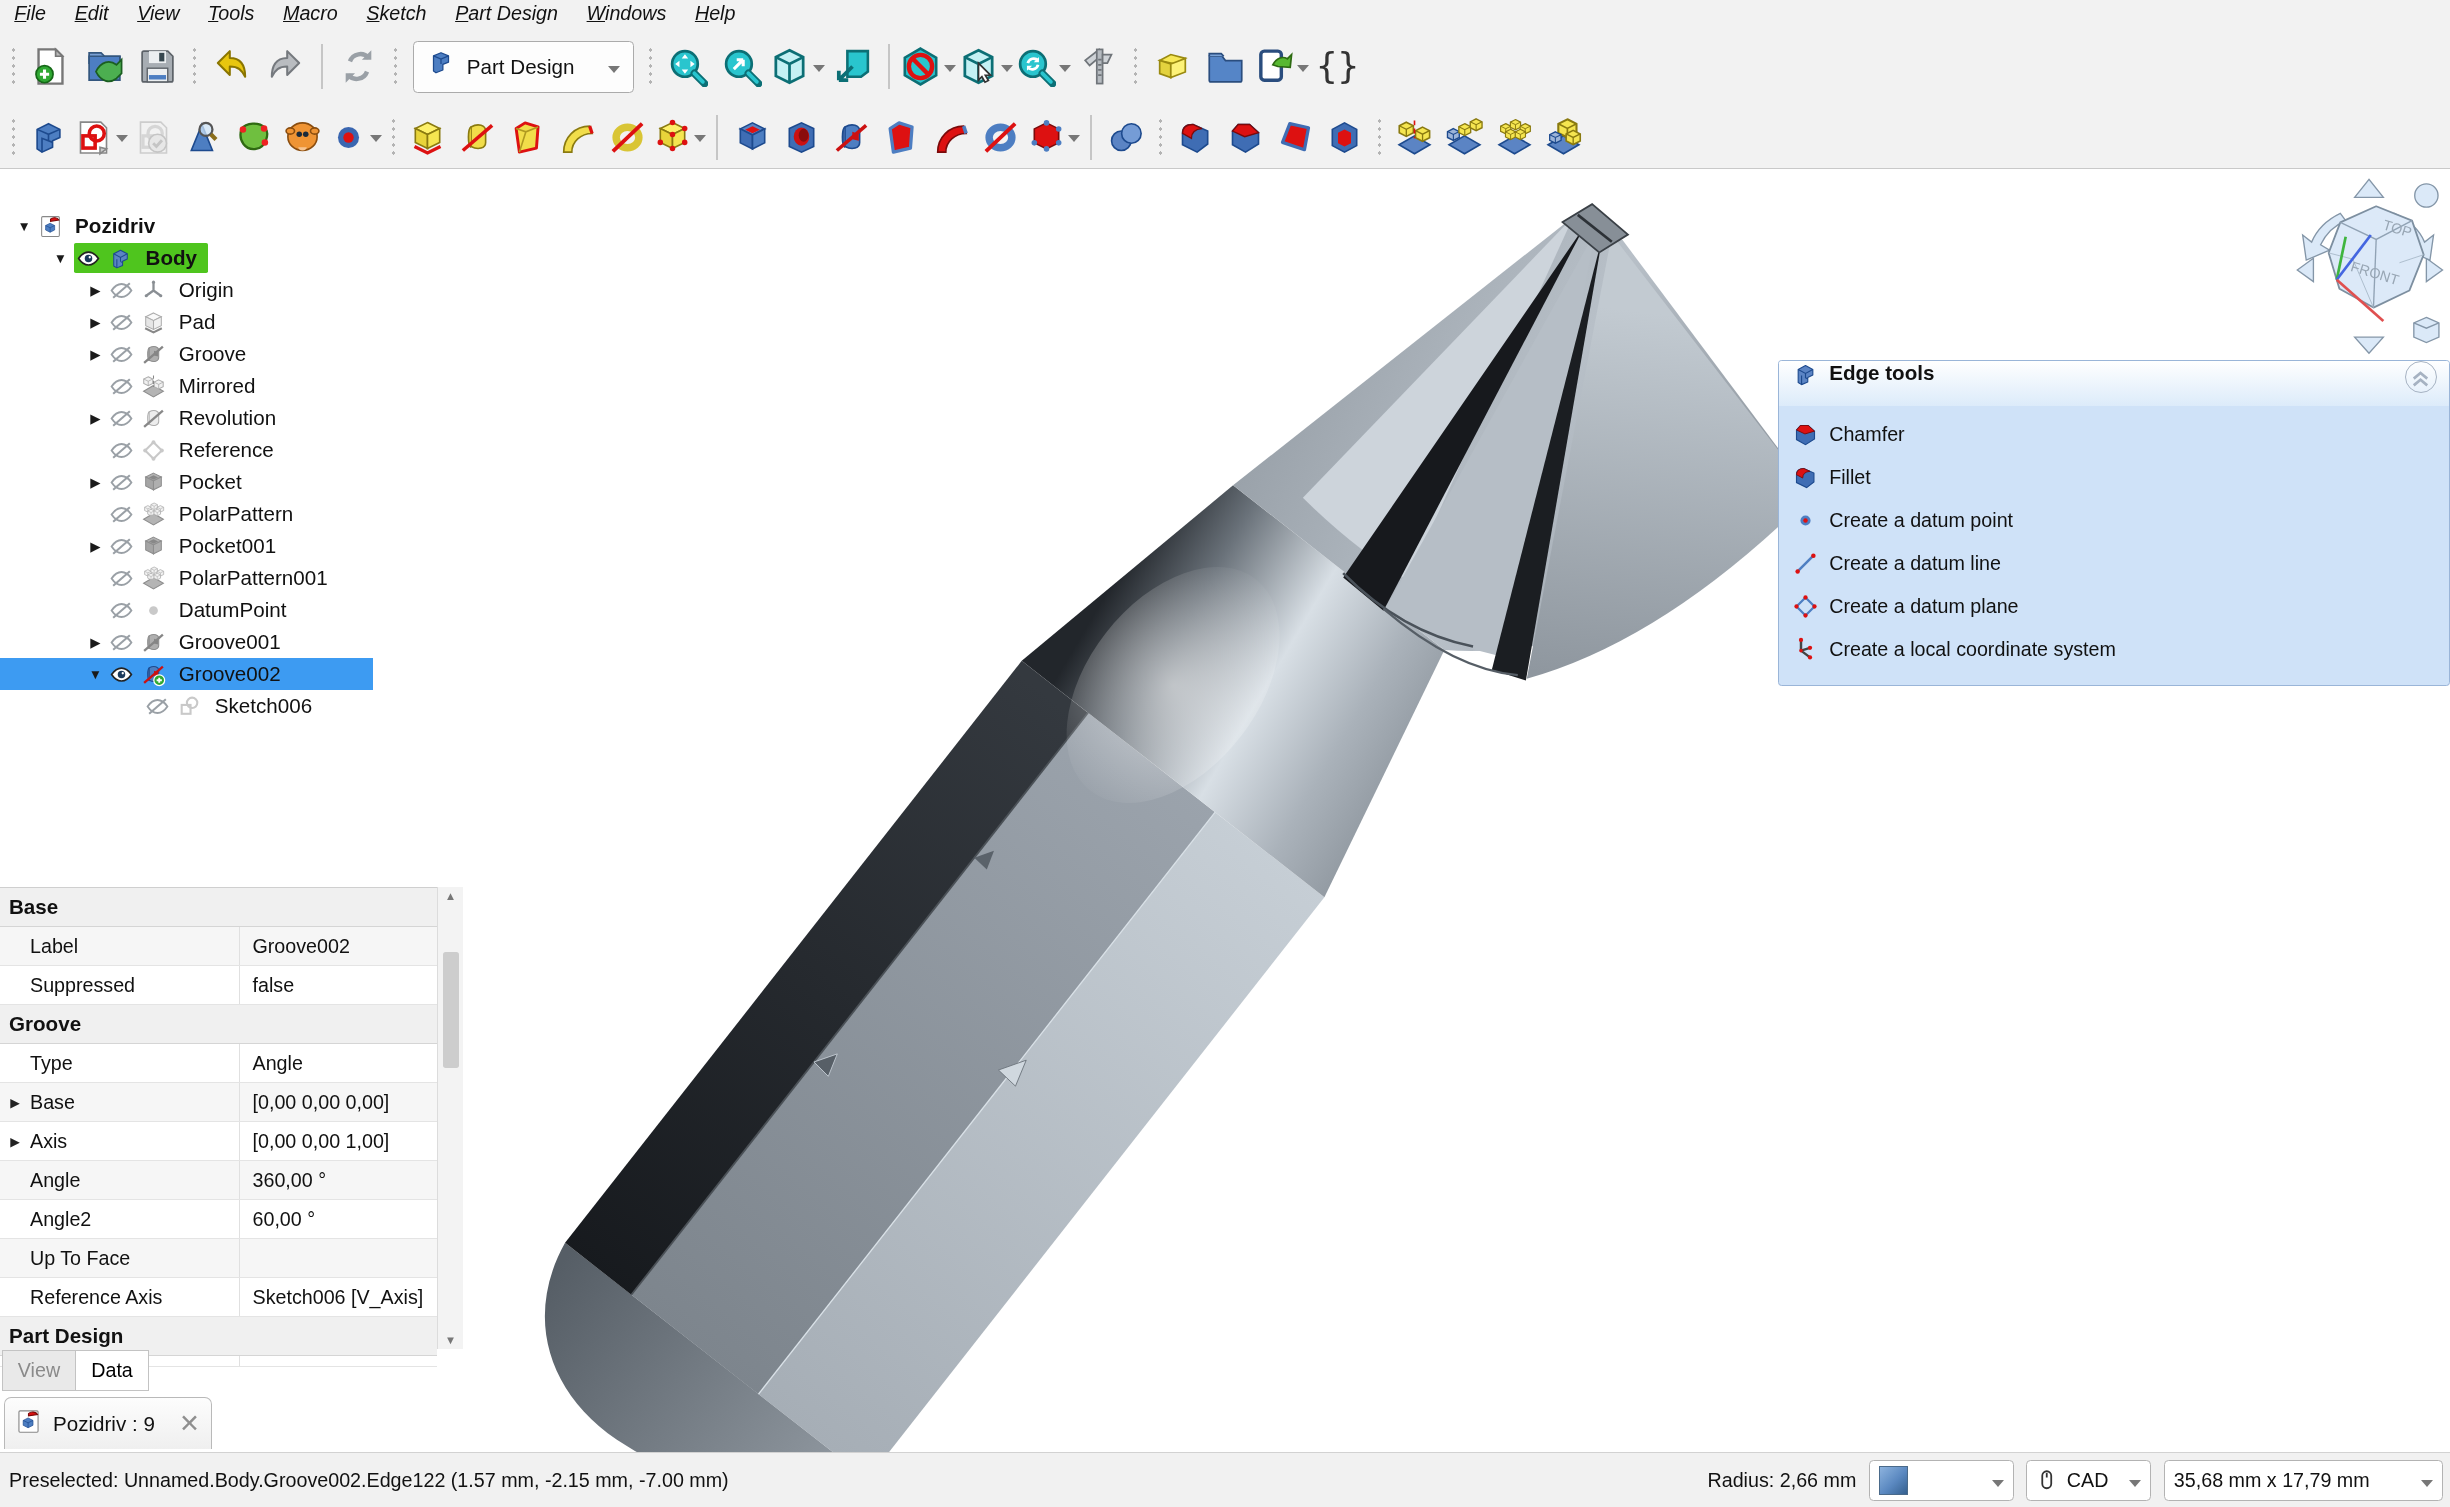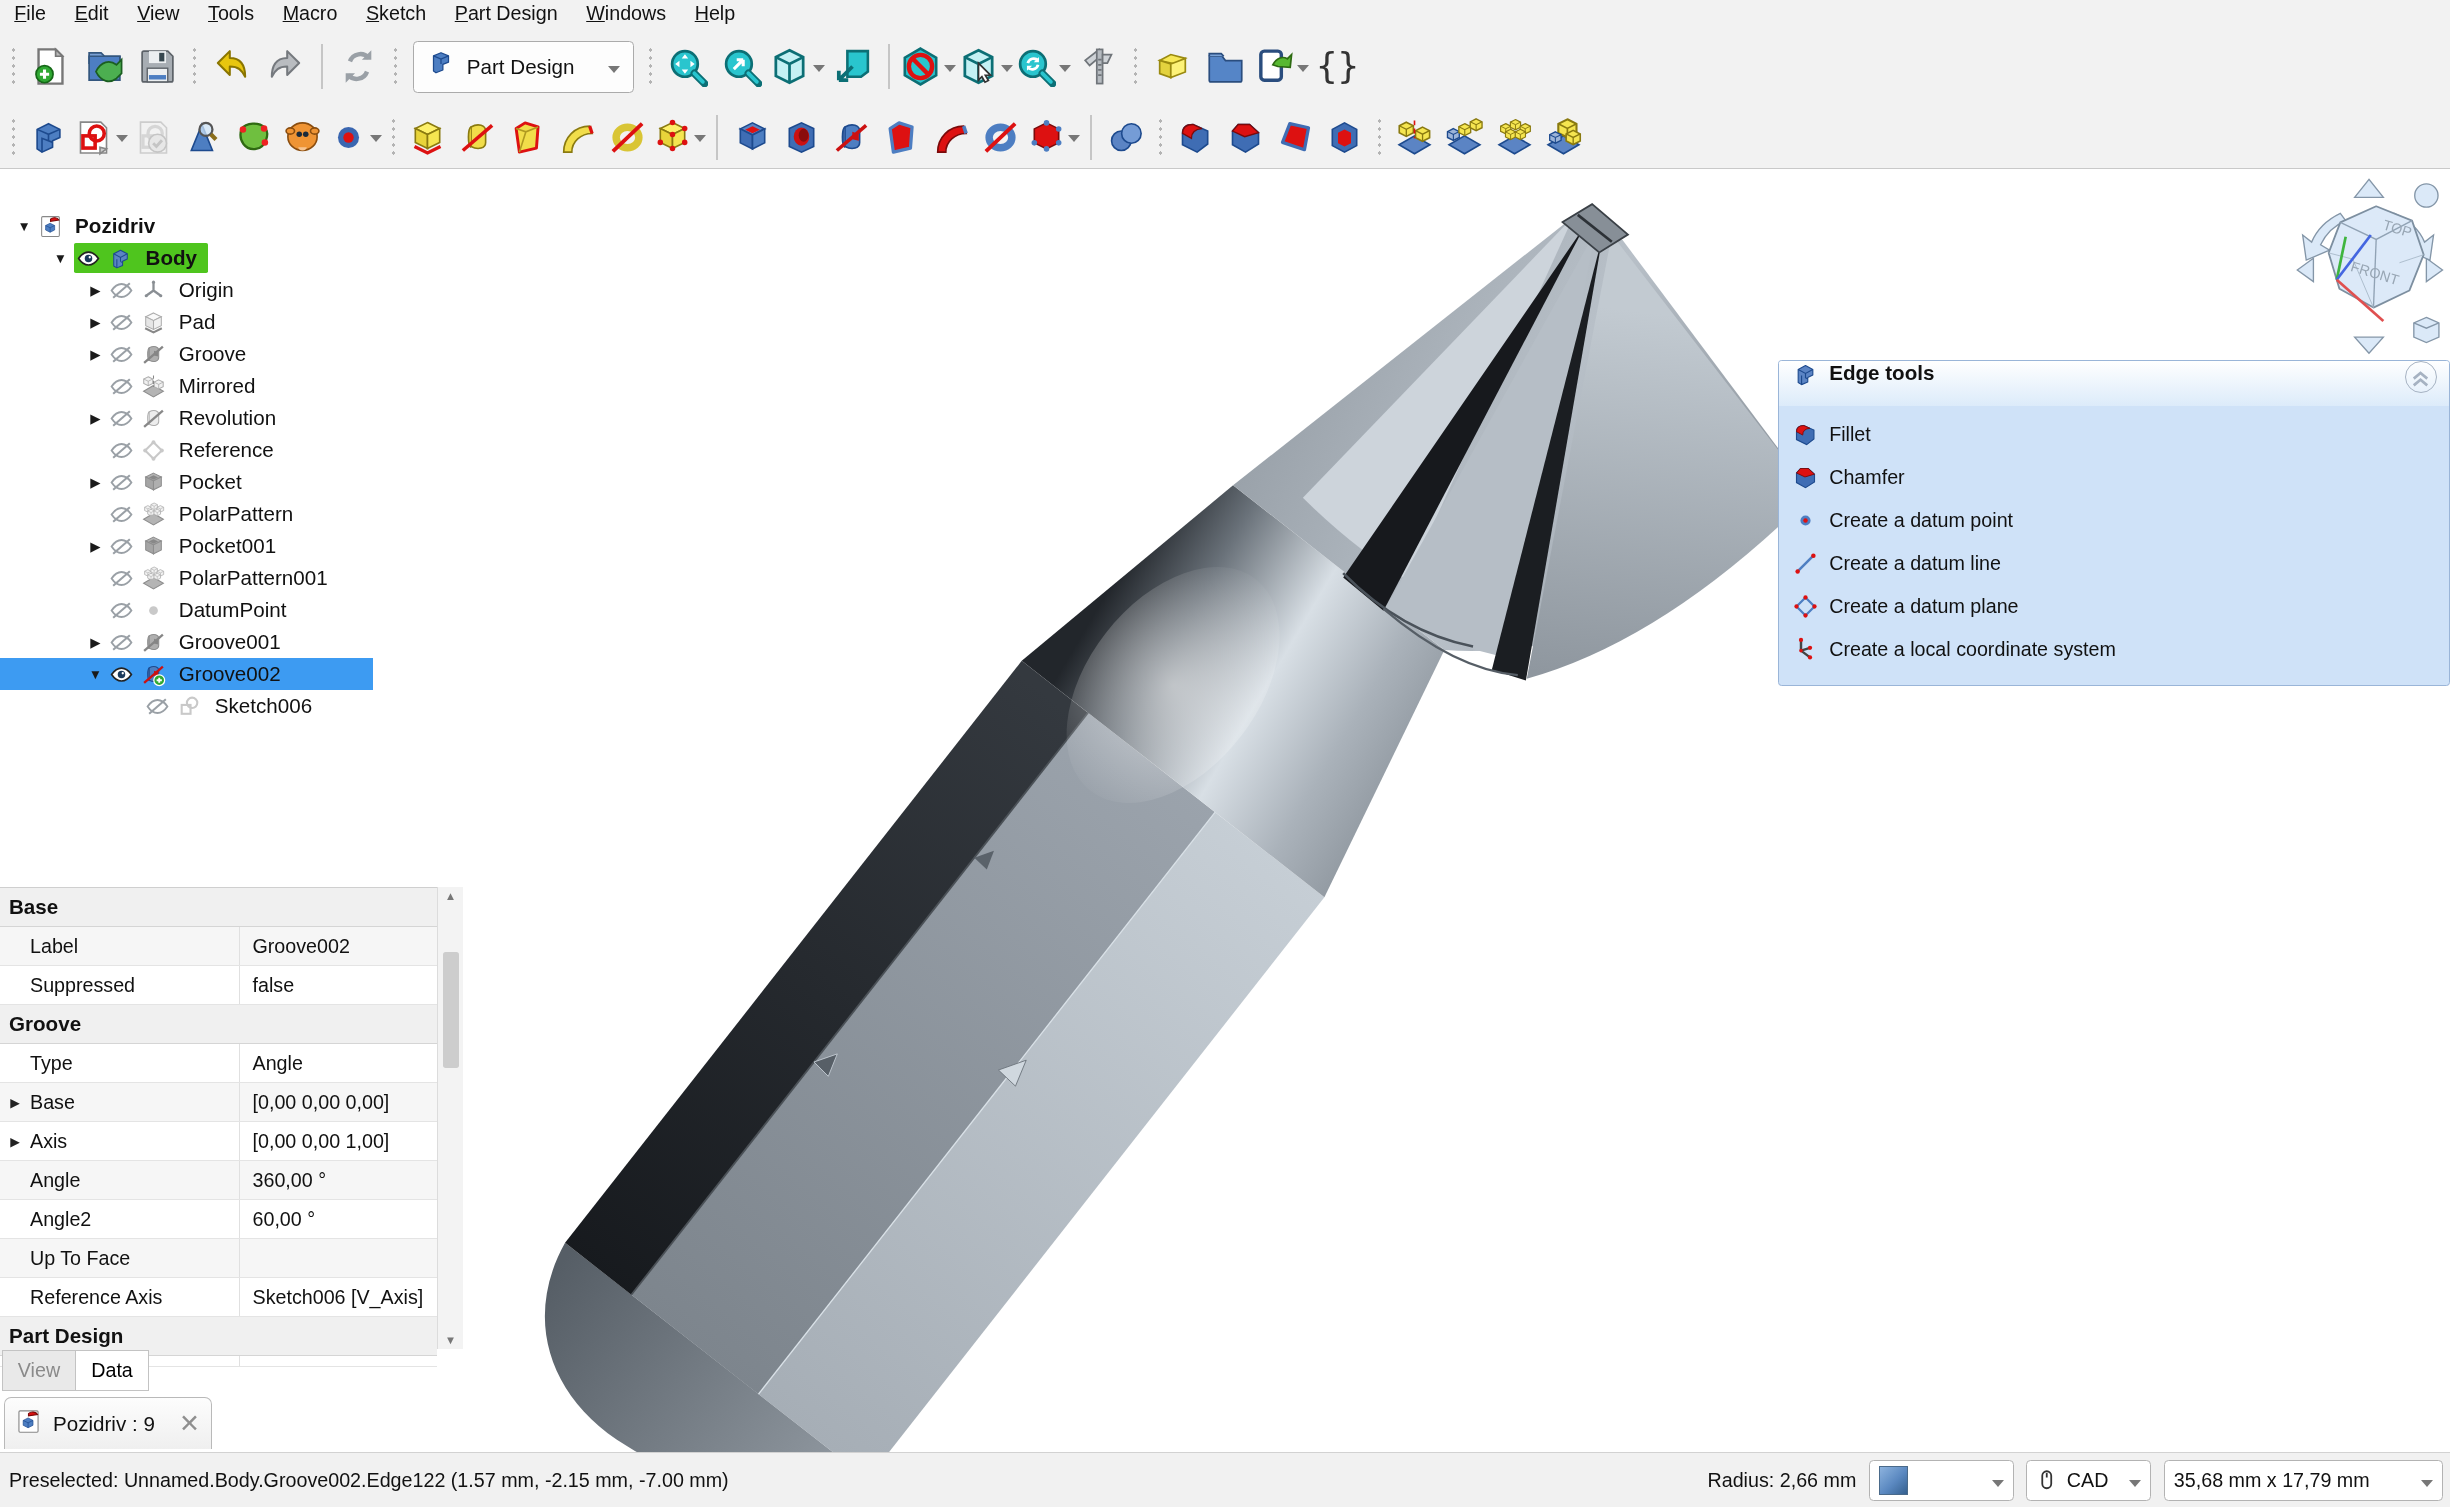--- a/index.html
+++ b/index.html
@@ -1,21 +1,21 @@
 <!DOCTYPE html>
 <html style="font-size:14.3px"><head>
 <meta charset="utf-8">
 <style>
   html,body{margin:0;padding:0;}
   body{width:2450px;height:1507px;position:relative;overflow:hidden;background:#fff;
        font-family:"Liberation Sans","DejaVu Sans",sans-serif;color:#111;}
   
   #menubar{position:absolute;left:0;top:0;width:2450px;height:27px;background:#f2f2f2;
            display:flex;align-items:center;font-size:19.7px;z-index:10;}
-  .menu-item{padding:0 14.3px;height:27px;line-height:26px;cursor:default;}
+  .menu-item{padding:0 14.3px;height:27px;line-height:26px;cursor:default;font-style:italic;}
   #toolbar1{position:absolute;left:0;top:27px;width:2450px;height:79px;background:#f2f2f2;
             display:flex;align-items:center;padding-left:3.6px;z-index:10;box-sizing:border-box;}
   #toolbar2{position:absolute;left:0;top:106px;width:2450px;height:63px;background:#f2f2f2;
             display:flex;align-items:center;padding-left:3.6px;z-index:10;box-sizing:border-box;
             border-bottom:1.8px solid #c9c9c9;}
   .tbtn{height:54px;min-width:52px;display:flex;align-items:center;justify-content:center;
         border-radius:3.6px;margin:0 0.9px;}
   .tbtn svg{width:41px;height:41px;}
   #toolbar2 .tbtn{height:50px;min-width:48px;}
   #toolbar2 .tbtn svg{width:39px;height:39px;}
@@ -737,34 +737,34 @@
       <span id="et-collapse">
         <svg viewBox="0 0 24 24" width="19.7" height="19.7">
             <path d="M6 13l6-5 6 5M6 19l6-5 6 5" fill="none" stroke="#a6b2c2" stroke-width="2.4"></path>
           </svg>
       </span>
     </div>
     <div id="et-body">
         <div class="etitem">
           <span style="display:flex">
             <svg viewBox="0 0 24 24">
+              <path d="M7.5 4h7L20 9v7l-8 5-8-4.5V8z" fill="#3f6db4" stroke="#1d4a8e"></path>
+              <path d="M7.5 4h7L20 9l-8.5 2.5L4 8z" fill="#d11" stroke="#7a0a0a" stroke-width=".8"></path>
+            </svg>
+          </span>
+          <span>Chamfer</span>
+        </div>
+        <div class="etitem">
+          <span style="display:flex">
+            <svg viewBox="0 0 24 24">
               <path d="M4 9.5q0-5.5 6.5-5.5L19.5 8v8L13 21l-9-4.5z" fill="#3f6db4" stroke="#1d4a8e"></path>
               <path d="M4 9.5q0-5.5 6.5-5.5l5.5 2.5q-6.5.5-6.5 6z" fill="#d11" stroke="#7a0a0a" stroke-width=".8"></path>
             </svg>
           </span>
           <span>Fillet</span>
-        </div>
-        <div class="etitem">
-          <span style="display:flex">
-            <svg viewBox="0 0 24 24">
-              <path d="M7.5 4h7L20 9v7l-8 5-8-4.5V8z" fill="#3f6db4" stroke="#1d4a8e"></path>
-              <path d="M7.5 4h7L20 9l-8.5 2.5L4 8z" fill="#d11" stroke="#7a0a0a" stroke-width=".8"></path>
-            </svg>
-          </span>
-          <span>Chamfer</span>
         </div>
         <div class="etitem">
           <span style="display:flex">
             <svg viewBox="0 0 24 24">
               <circle cx="12" cy="12" r="4.5" fill="#4d7ec2"></circle>
               <circle cx="12" cy="12" r="2" fill="#d11"></circle>
             </svg>
           </span>
           <span>Create a datum point</span>
         </div>

